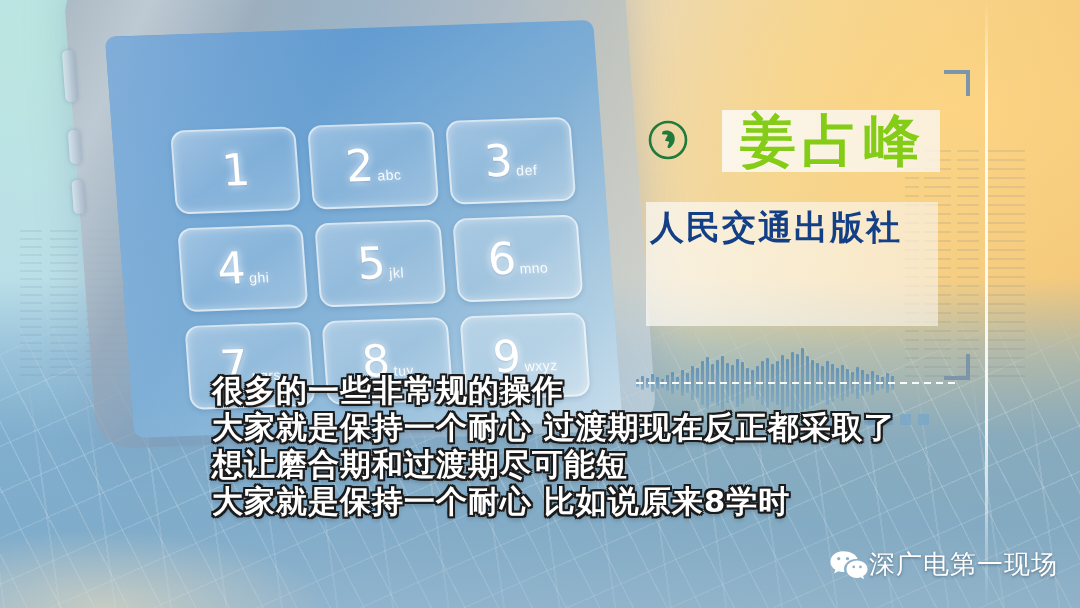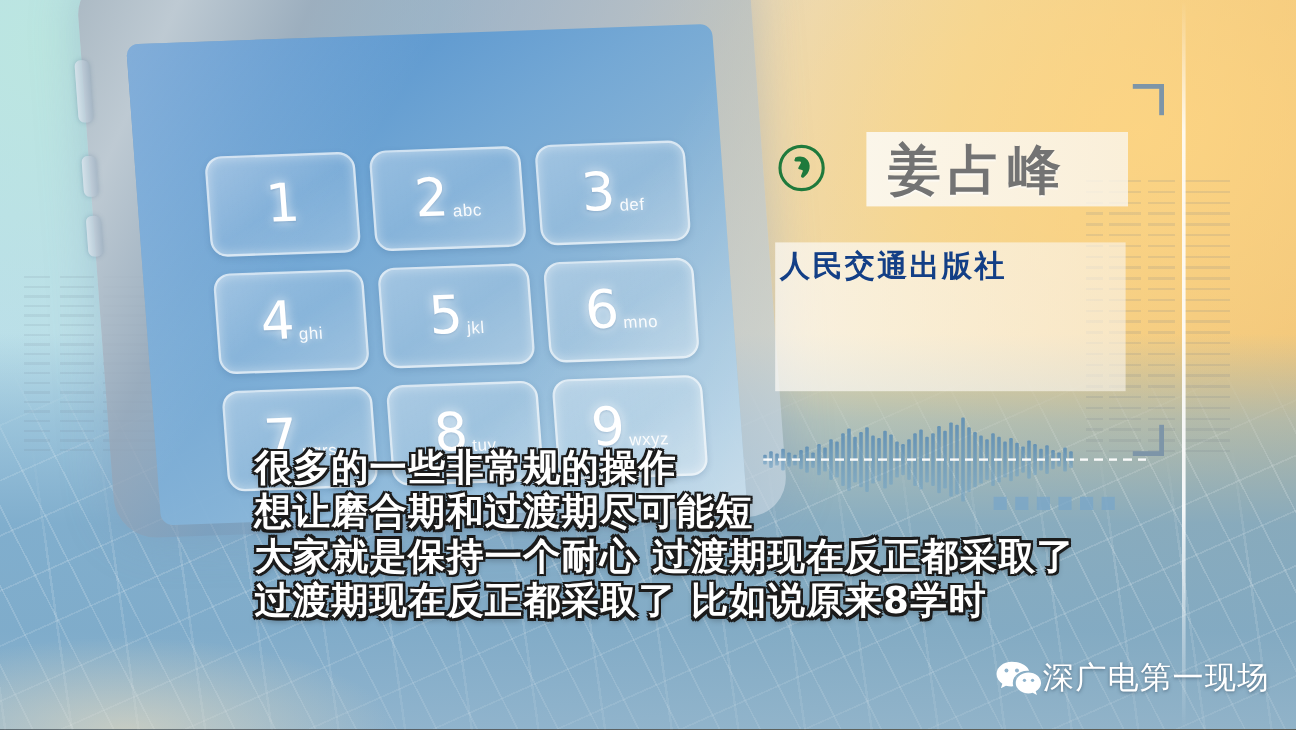--- a/index.html
+++ b/index.html
@@ -164,35 +164,35 @@
     width:44px; height:44px; flex:none; margin-right:22px;
     display:flex; align-items:center; justify-content:center;
   }
   .name-band{
     position:absolute; left:94px; top:48px; width:218px; height:62px;
     background:linear-gradient(90deg, rgba(252,250,245,0.88), rgba(250,246,238,0.80));
   }
   .name-text{
     position:absolute; left:112px; top:54px; width:190px; height:52px;
     display:flex; align-items:center;
-    font-size:44px; font-weight:bold; color:#737373; letter-spacing:6px;
+    font-size:56px; font-weight:bold; color:#84cc16; letter-spacing:6px;
     font-family:"DejaVu Sans","Liberation Sans",sans-serif;
     text-shadow:0 1px 1px rgba(255,255,255,.6);
   }
 
   .org-band{
     position:absolute; left:18px; top:140px; width:292px; height:124px;
     background:linear-gradient(90deg, rgba(252,250,246,0.72), rgba(250,245,236,0.62));
   }
   .org-lines{
     position:absolute; left:18px; top:144px; width:292px;
     color:#133f86; font-weight:600;
     font-family:"DejaVu Sans","Liberation Sans",sans-serif;
   }
-  .org-l1{ font-size:25px; letter-spacing:2px; line-height:1.28; text-align:left; padding-left:4px;}
+  .org-l1{ font-size:34px; letter-spacing:2px; line-height:1.28; text-align:left; padding-left:4px;}
   .org-l2{ font-size:33px; letter-spacing:2px; line-height:1.28; text-align:right; padding-right:4px;}
 
   
   .wave{
     position:absolute; left:8px; top:282px; width:330px; height:78px;
     display:flex; align-items:center; gap:2px;
   }
   .wbar{ width:3px; background:linear-gradient(180deg, rgba(90,140,180,.85), rgba(110,160,195,.55)); border-radius:1px; }
   .wave-center{
     position:absolute; left:8px; top:320px; width:322px; height:2px;
@@ -391,23 +391,23 @@
         <div class="wsq"></div>
         <div class="wsq"></div>
         <div class="wsq"></div>
         <div class="wsq"></div>
         <div class="wsq"></div>
       </div>
   </div>
 
   <div class="subs" id="subs">
       <div class="sub-line">很多的一些非常规的操作</div>
+      <div class="sub-line">大家就是保持一个耐心 过渡期现在反正都采取了</div>
       <div class="sub-line">想让磨合期和过渡期尽可能短</div>
-      <div class="sub-line">大家就是保持一个耐心 过渡期现在反正都采取了</div>
-      <div class="sub-line">过渡期现在反正都采取了 比如说原来8学时</div>
+      <div class="sub-line">大家就是保持一个耐心 比如说原来8学时</div>
     </div>
 
   <div class="watermark">
     <span class="wechat-icon">
       <svg viewBox="0 0 44 33" width="40" height="30" aria-hidden="true">
         <path d="M15.5 1.5C7.8 1.5 1.6 6.6 1.6 12.9c0 3.6 2.1 6.8 5.3 8.9l-1.3 4 4.6-2.3c1.6.4 3.3.7 5.3.7.5 0 1 0 1.5-.1-.3-1-.5-2-.5-3.1 0-6.2 6-11.2 13.4-11.2.5 0 1 0 1.5.1C30.1 5.2 23.5 1.5 15.5 1.5z" fill="#ffffff"></path>
         <circle cx="10.7" cy="9.6" r="1.8" fill="#8fb3cc"></circle>
         <circle cx="20.3" cy="9.6" r="1.8" fill="#8fb3cc"></circle>
         <path d="M42.4 21.1c0-5.3-5.2-9.6-11.6-9.6s-11.6 4.3-11.6 9.6 5.2 9.6 11.6 9.6c1.4 0 2.7-.2 3.9-.6l3.9 2-1.1-3.4c2.9-1.8 4.9-4.5 4.9-7.6z" fill="#ffffff"></path>
         <circle cx="27.2" cy="18.6" r="1.5" fill="#8fb3cc"></circle>

